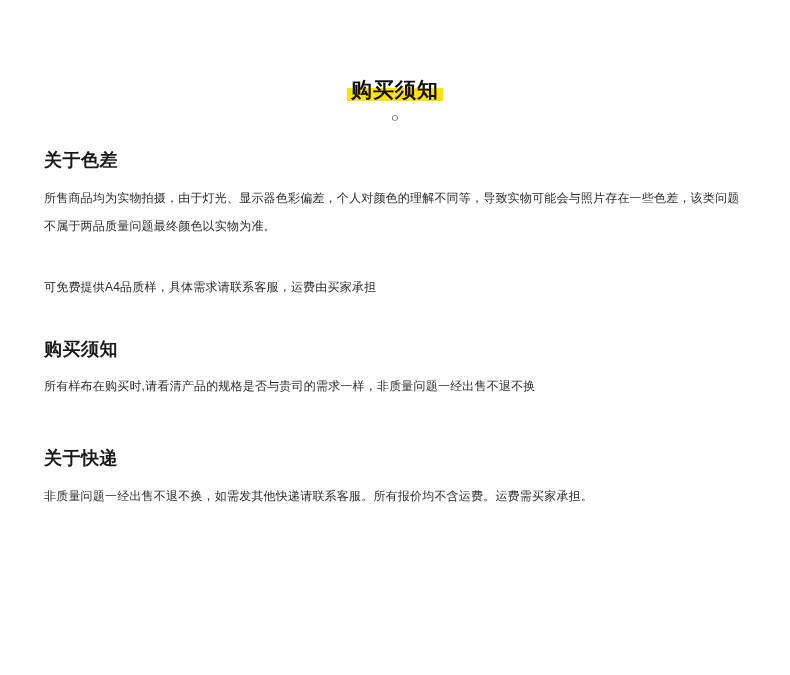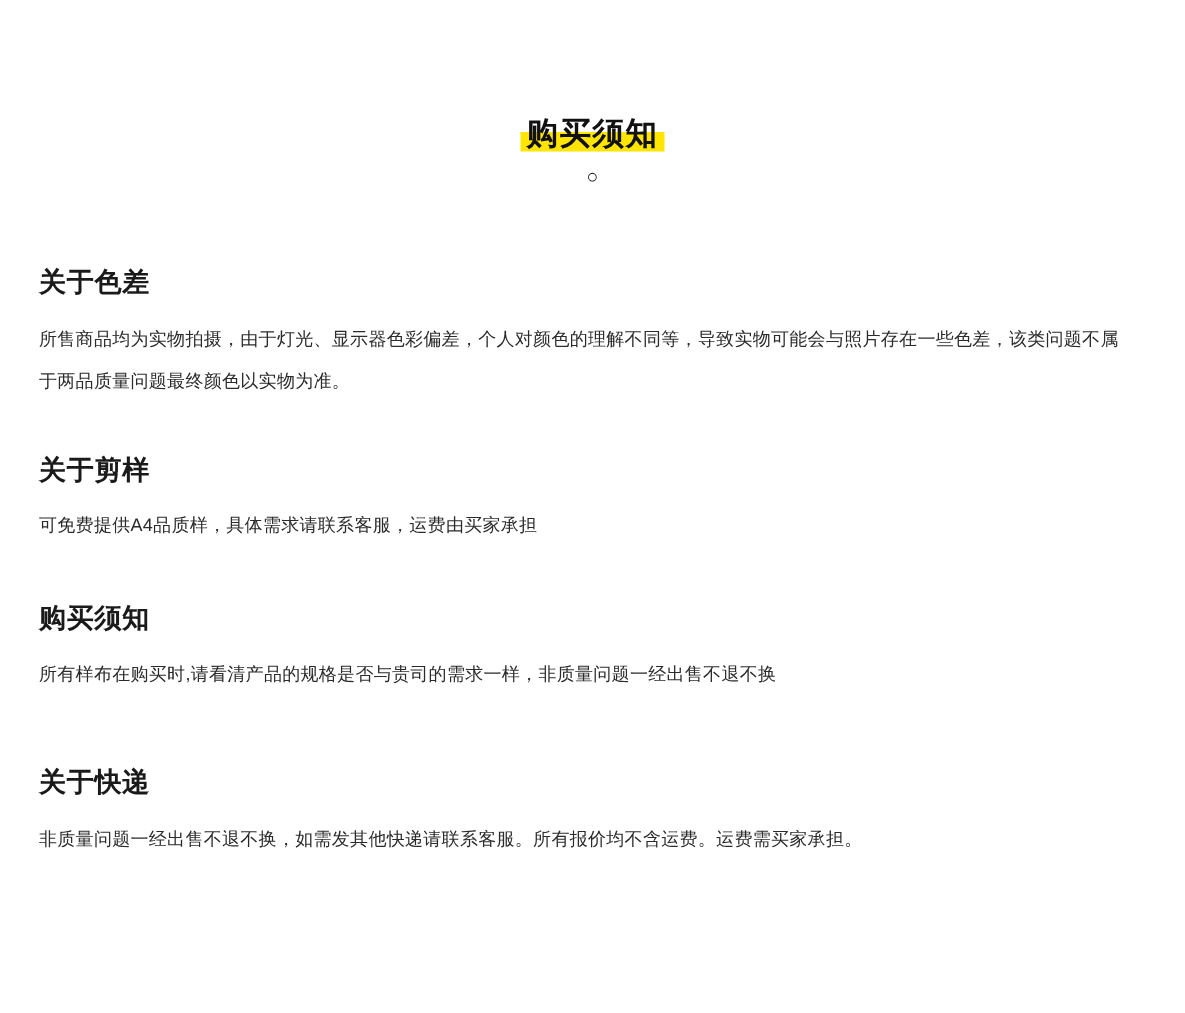--- a/index.html
+++ b/index.html
@@ -55,22 +55,22 @@
   }
   .sub-dot {
     margin-top: 9px;
     font-size: 13px;
     line-height: 14px;
     color: #111111;
     font-weight: bold;
   }
   
   .content {
-    padding: 0 26px;
-    margin-top: 52px;
+    padding: 0 44px;
+    margin-top: 24px;
   }
   .section {
     margin-bottom: 30px;
   }
   .section-title {
     font-size: 18px;
     font-weight: bold;
     color: #1a1a1a;
     letter-spacing: 0.5px;
     margin: 0 0 13px 0;
@@ -107,21 +107,20 @@
   </div>
 
   <div class="content">
 
     <div class="section sec-0">
       <h2 class="section-title">关于色差</h2>
       <p class="section-body">所售商品均为实物拍摄，由于灯光、显示器色彩偏差，个人对颜色的理解不同等，导致实物可能会与照片存在一些色差，该类问题不属于两品质量问题最终颜色以实物为准。</p>
     </div>
 
     <div class="section sec-1">
-      <h2 class="section-title">关于剪样</h2>
       <p class="section-body">可免费提供A4品质样，具体需求请联系客服，运费由买家承担</p>
     </div>
 
     <div class="section sec-2">
       <h2 class="section-title">购买须知</h2>
       <p class="section-body">所有样布在购买时,请看清产品的规格是否与贵司的需求一样，非质量问题一经出售不退不换</p>
     </div>
 
     <div class="section sec-3">
       <h2 class="section-title">关于快递</h2>

